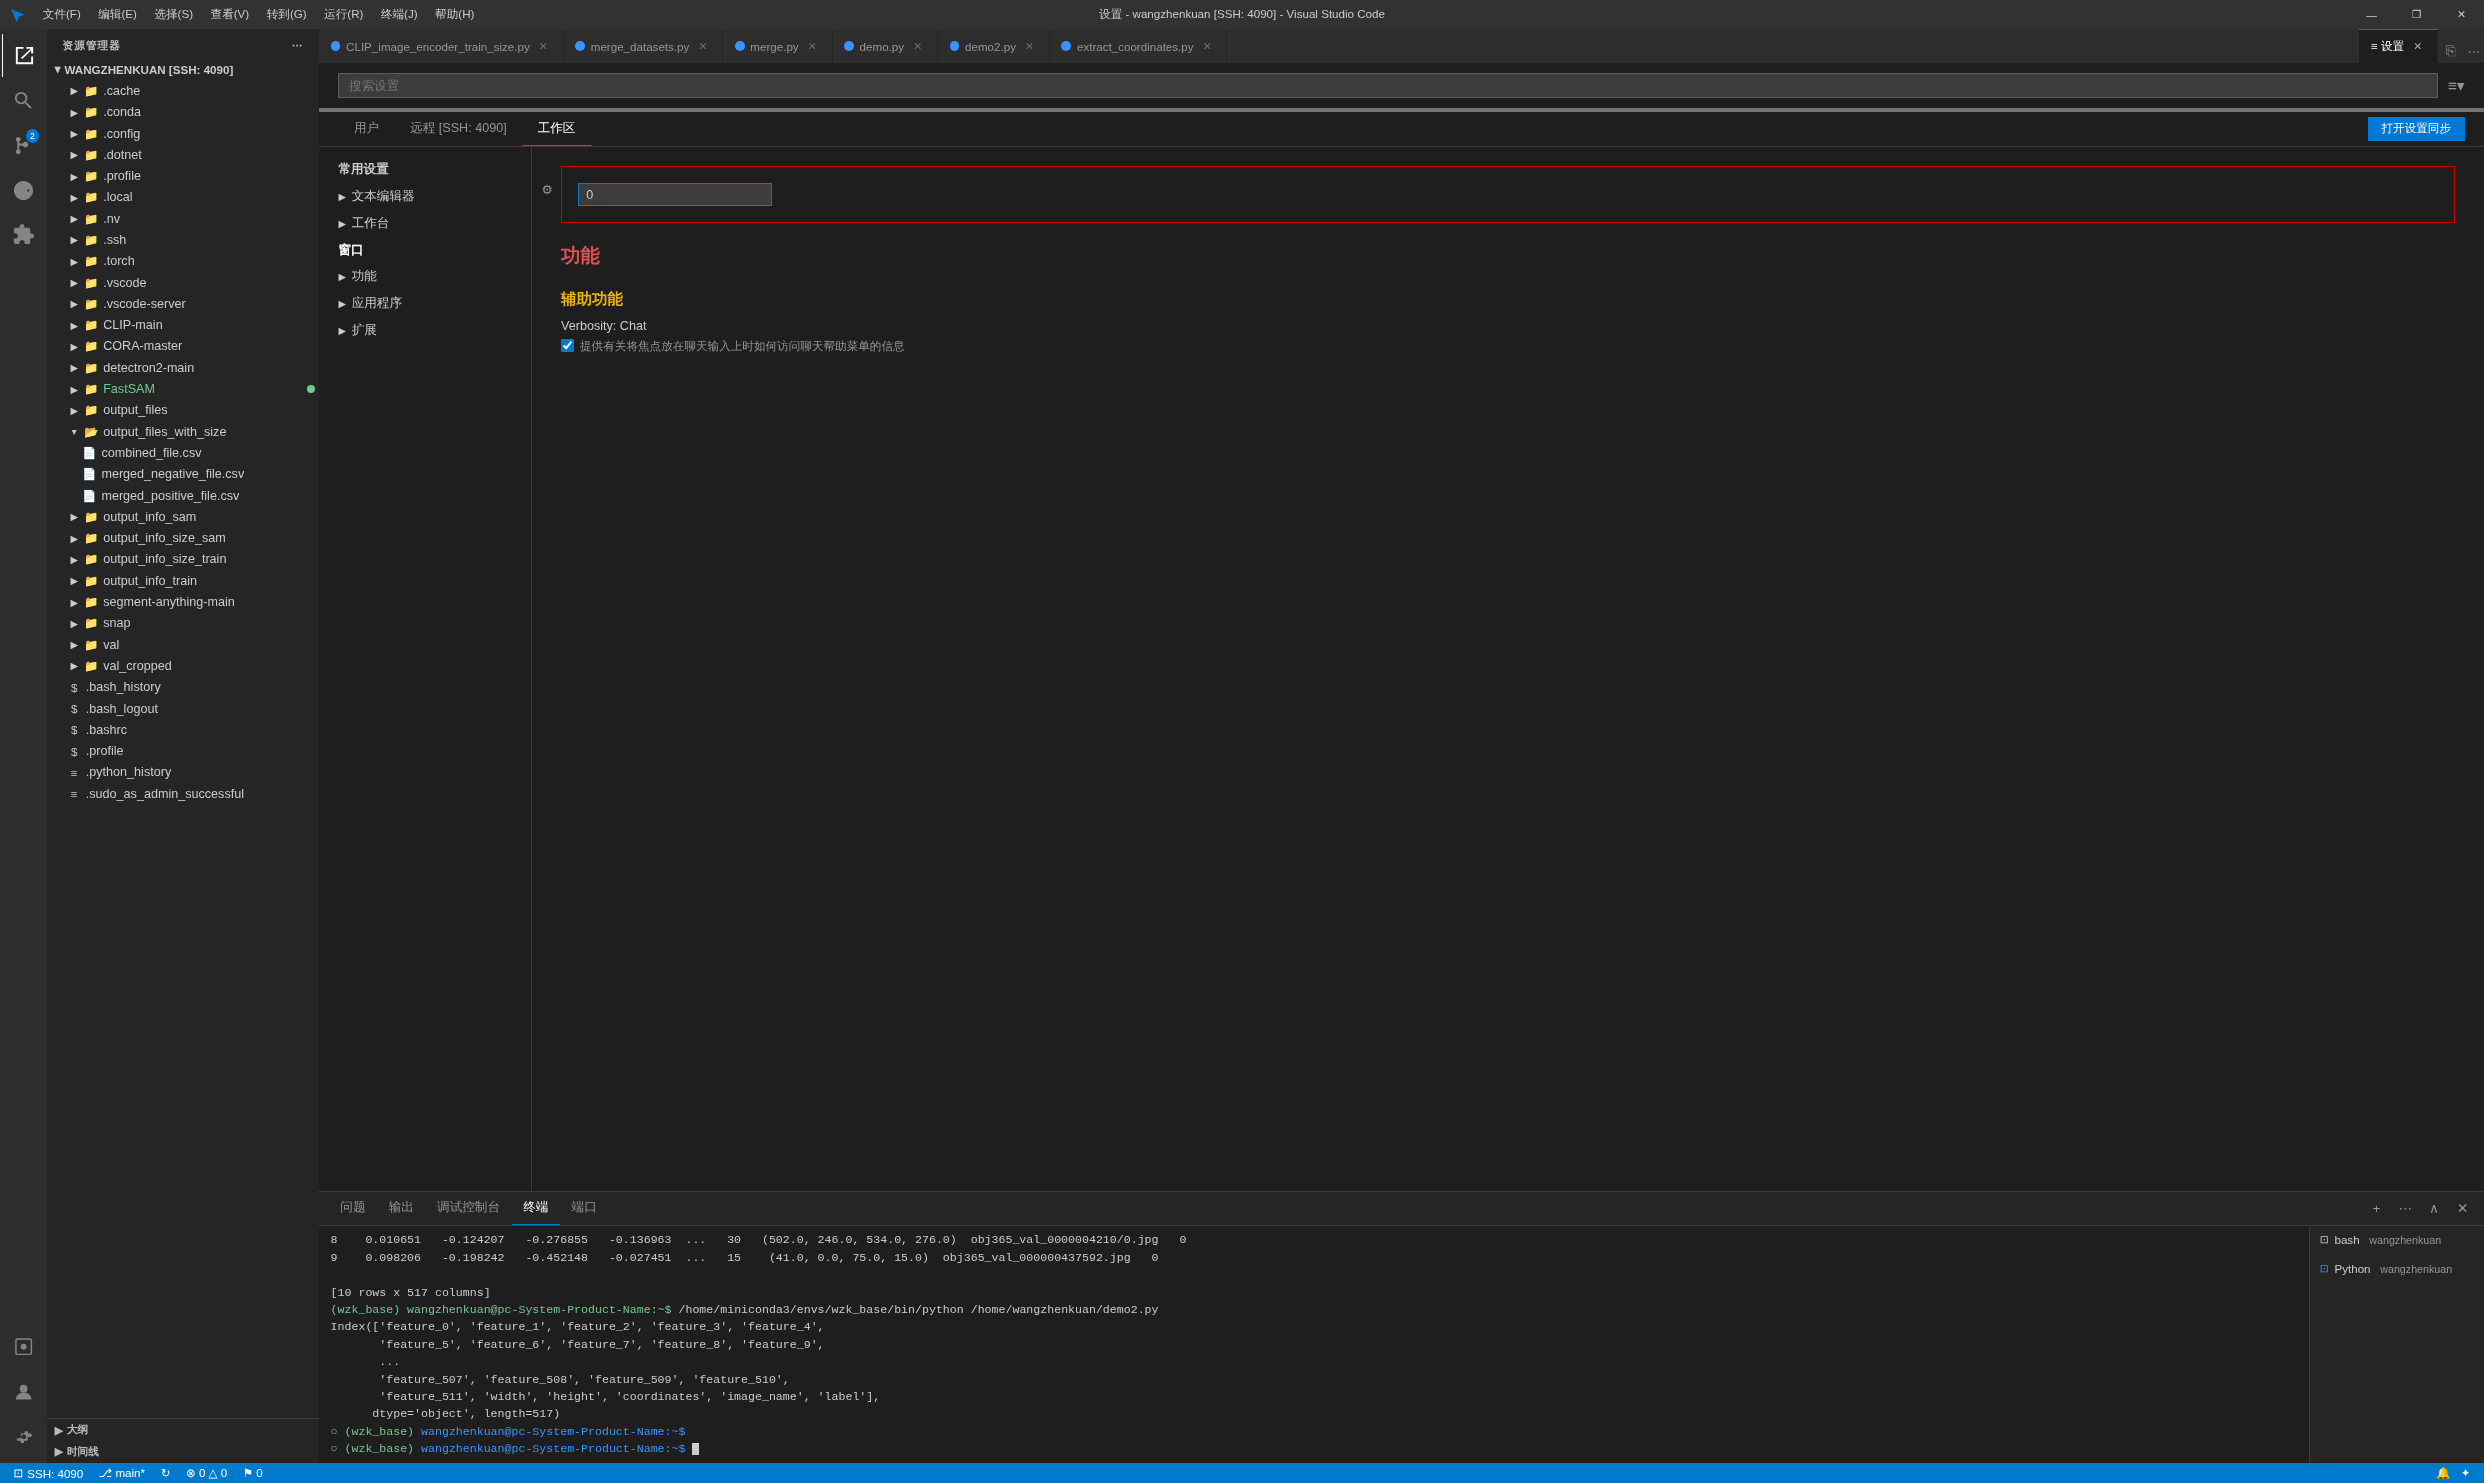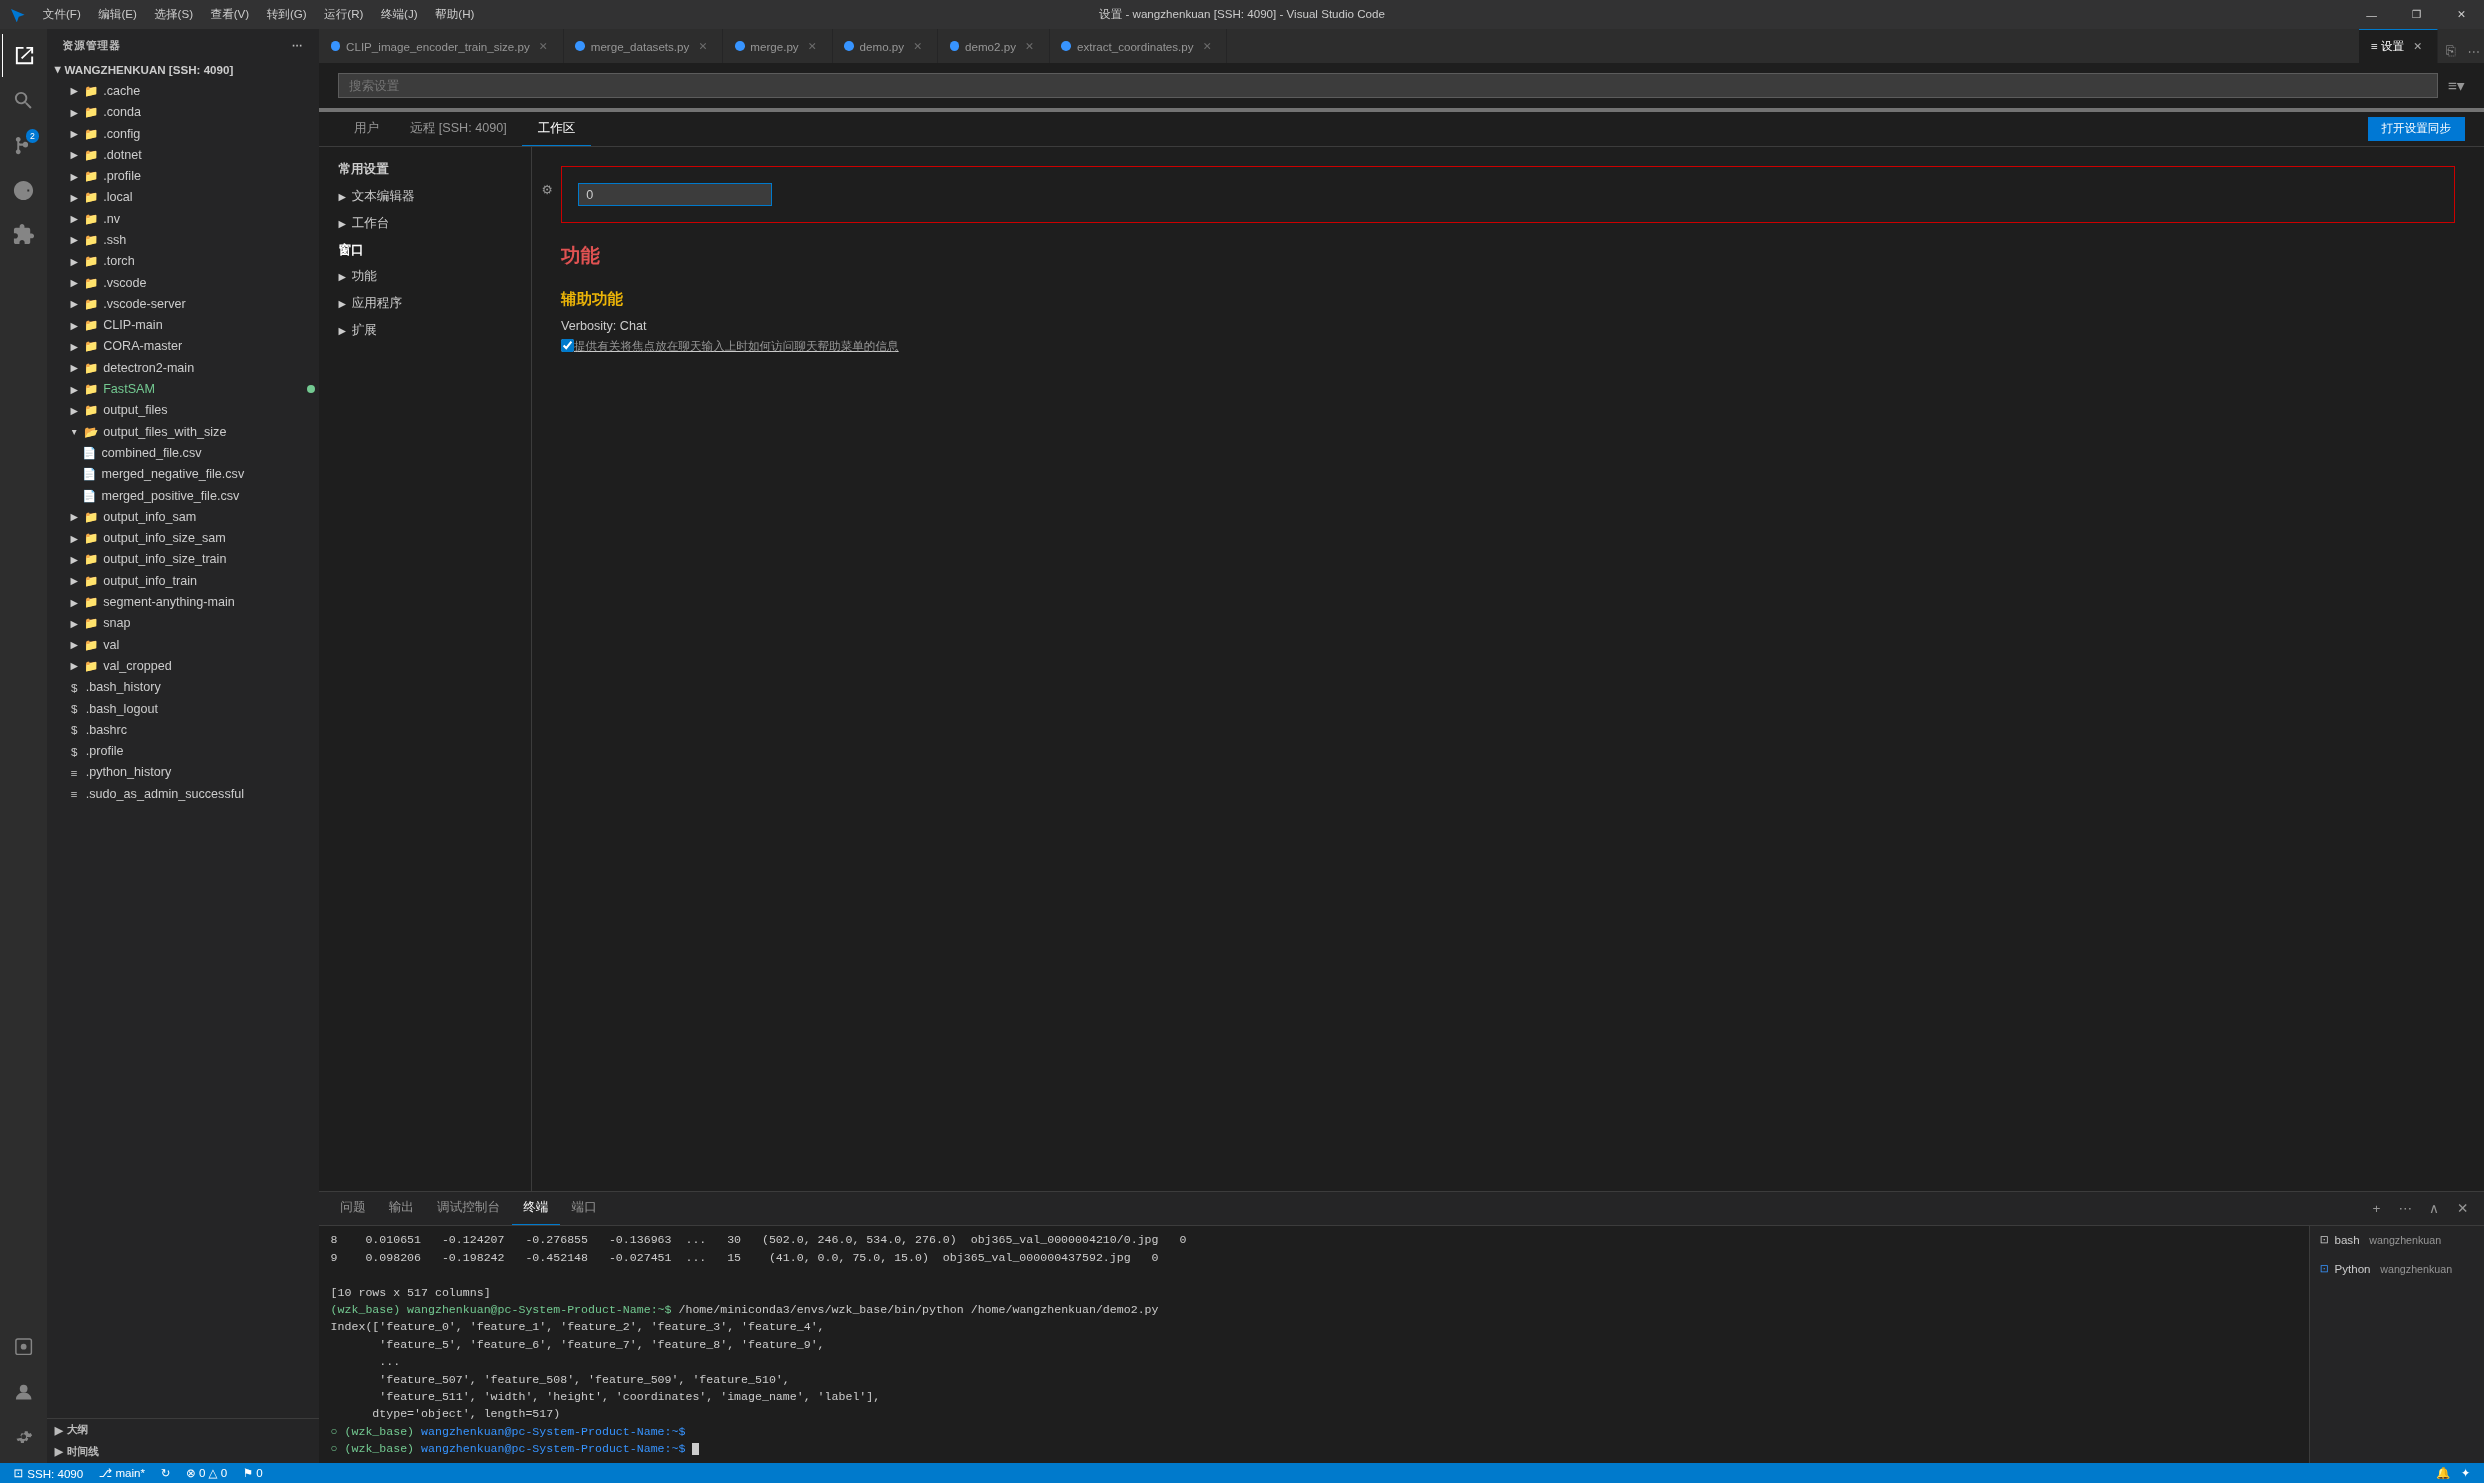--- a/index.html
+++ b/index.html
@@ -396,22 +396,21 @@
     }
     .sub-heading {
       font-size: 15.5px;
       color: #cccccc;
       margin-bottom: 9.7px;
       font-weight: 400;
     }
     .checkbox-row {
       display: flex;
       align-items: flex-start;
-      gap: 0;
-      text-decoration: underline;
+      gap: 6px;
     }
     .checkbox-row input[type="checkbox"] {
       margin-top: 1.9px;
       accent-color: #007acc;
     }
 
     
     .terminal-panel {
       height: 272px;
       background: #1e1e1e;

